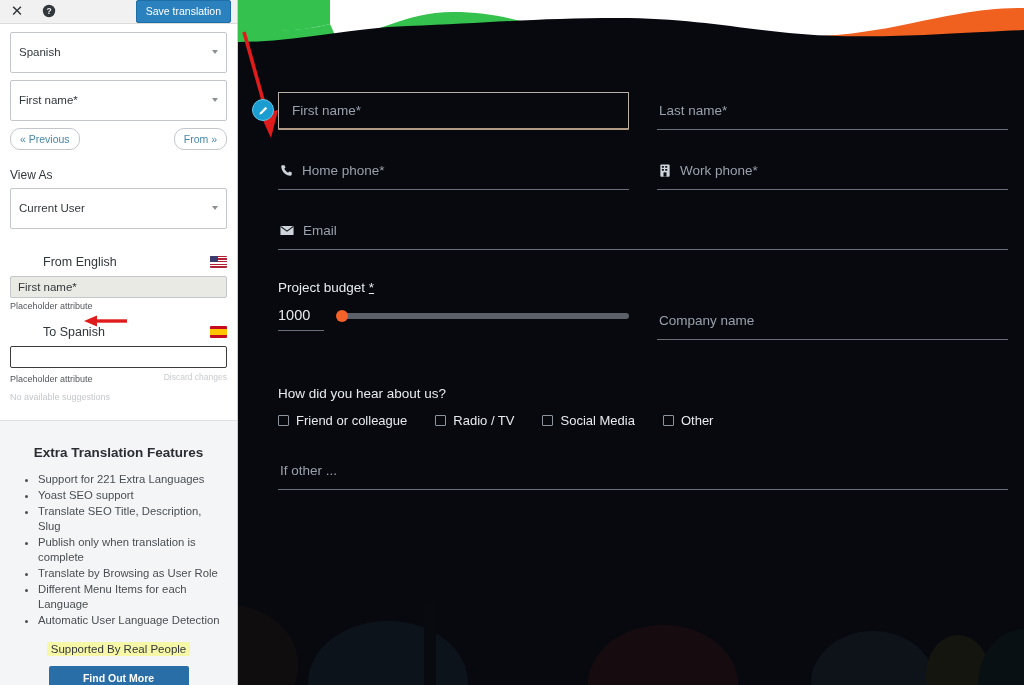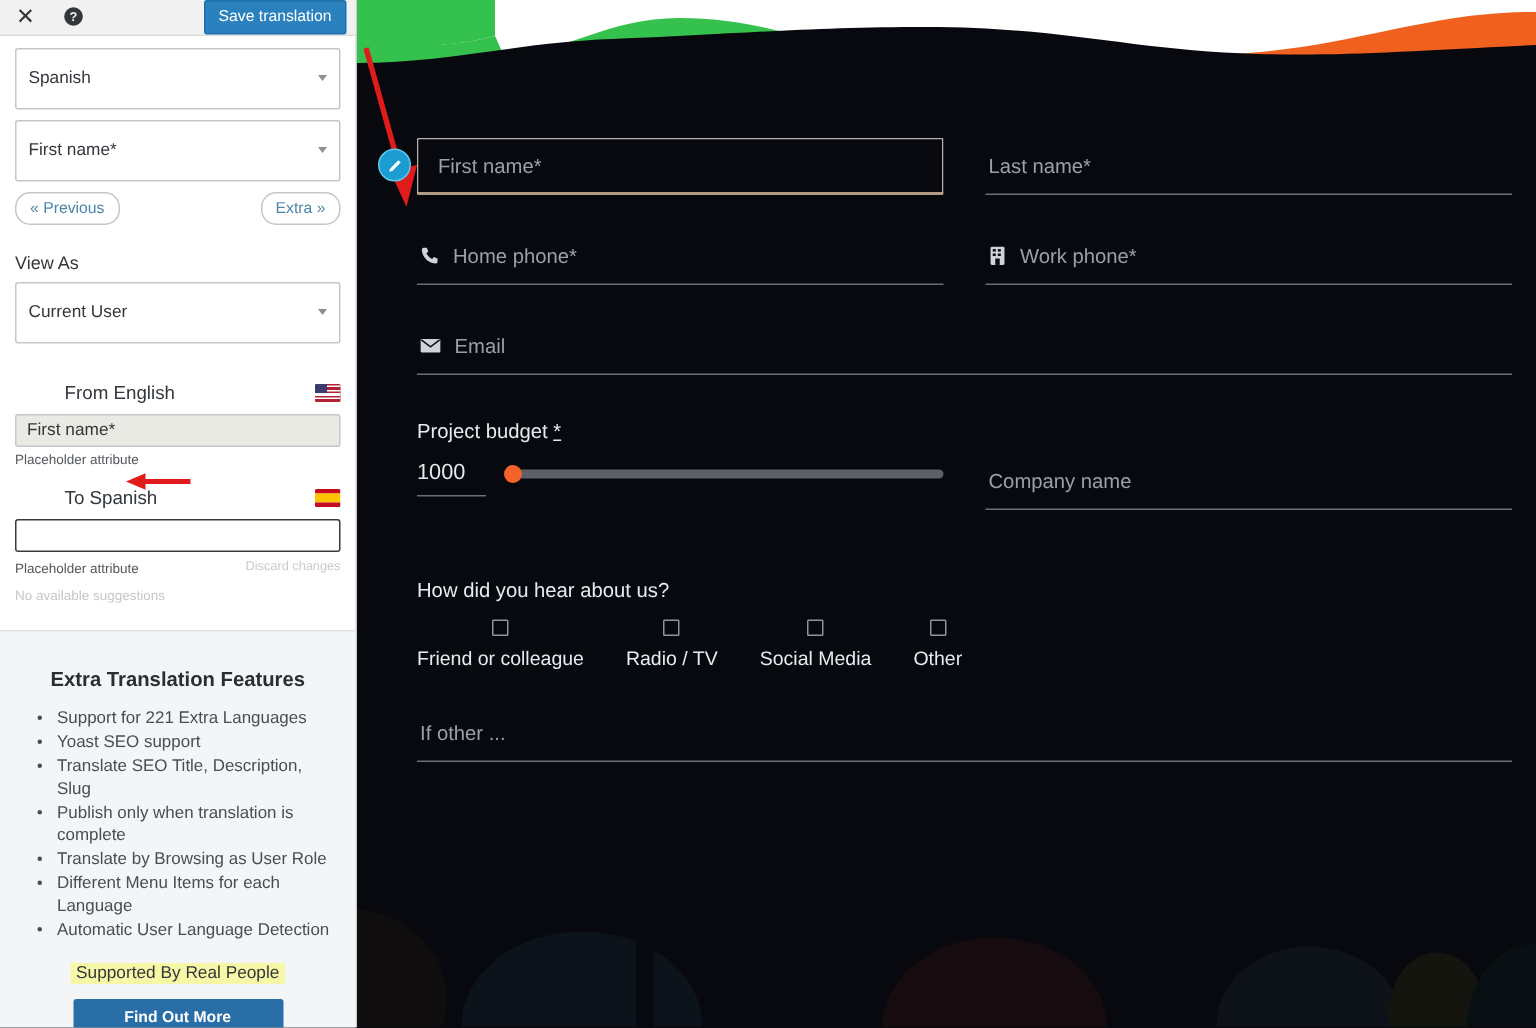--- a/index.html
+++ b/index.html
@@ -168,21 +168,21 @@
     flex: 1; height: 6px; background: #5c6068; border-radius: 3px;
     position: relative; margin-top: -6px;
   }
   .thumb {
     position: absolute; left: 0; top: 50%; transform: translate(-2px,-50%);
     width: 12px; height: 12px; border-radius: 50%; background: #f4622a;
     cursor: pointer;
   }
 
   .cb-row { display: flex; align-items: center; gap: 8px; }
-  .cb-grp { display: flex; align-items: center; gap: 7px; margin-right: 20px; flex-direction: column; }
+  .cb-grp { display: flex; align-items: center; gap: 7px; margin-right: 20px; }
   .cb {
     width: 11px; height: 11px; border: 1px solid #8f949c;
     border-radius: 1px; background: transparent; cursor: pointer;
     flex: 0 0 11px;
   }
   .cb-lbl { color: #e7eaee; font-size: 13px; }
 
   .btn-submit {
     display: block; width: 730px; margin-top: 24px;
     background: #1152f5; color: #fff; border: none;
@@ -215,21 +215,21 @@
       <div class="sel">
         <span>Spanish</span>
         <i class="caret"></i>
       </div>
       <div class="sel">
         <span>First name*</span>
         <i class="caret"></i>
       </div>
       <div class="navrow">
         <button class="btn-nav">« Previous</button>
-        <button class="btn-nav">Extra »</button>
+        <button class="btn-nav">From »</button>
       </div>
       <div class="viewas-lbl">View As</div>
       <div class="sel" style="margin-bottom:0;">
         <span>Current User</span>
         <i class="caret"></i>
       </div>
     </div>
 
     <div class="sb-sep"></div>
 

